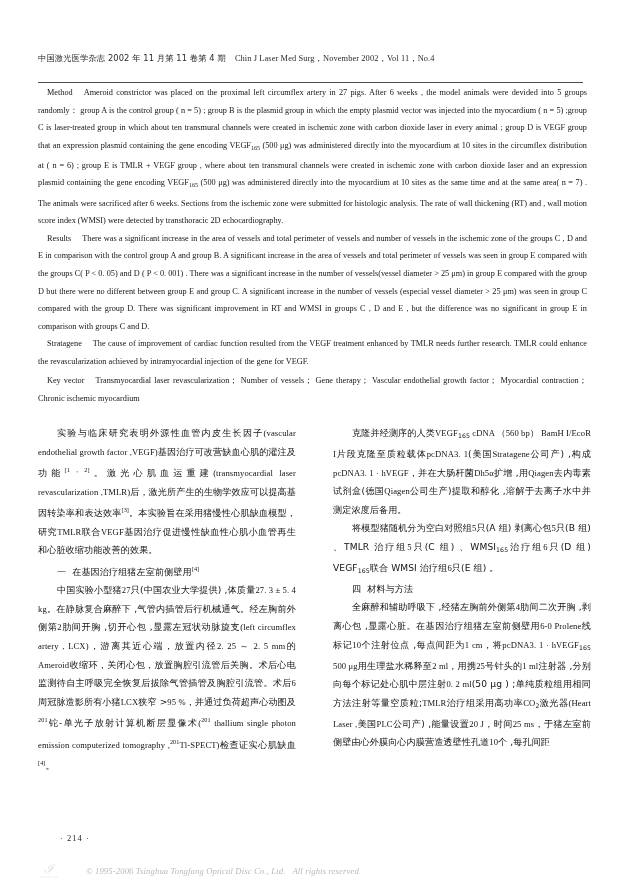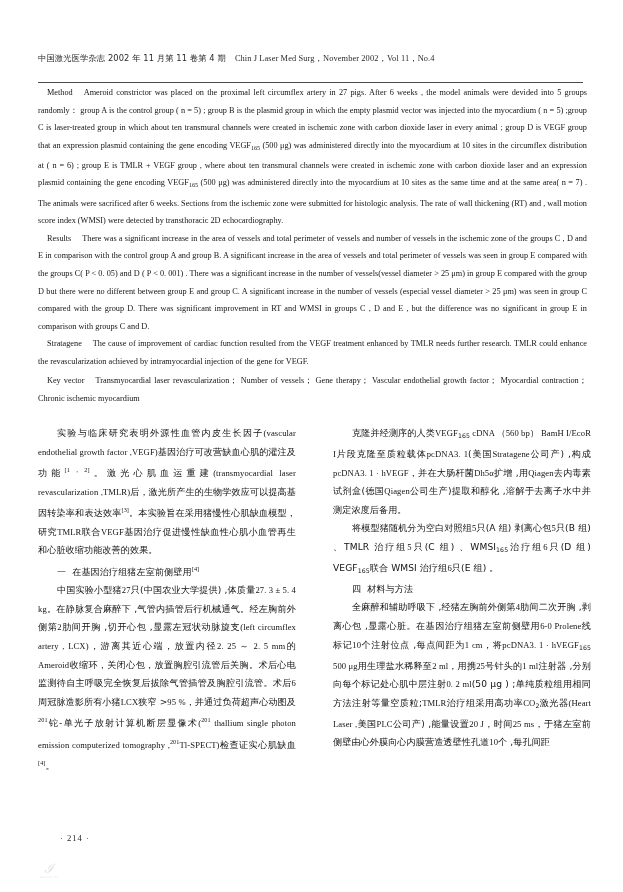--- a/index.html
+++ b/index.html
@@ -246,15 +246,16 @@
     </div>
   </div>
 
   <div class="folio">· 214 ·</div>
 
   <div class="footer">
     <div class="cnki-mark">
       <span class="glyph">ℐ</span>
       <span class="url">www.cnki.net</span>
     </div>
+    <div class="copyright"><span>© 1995-2006 Tsinghua Tongfang Optical Disc Co., Ltd.</span><span class="cp-gap"></span><span>All rights reserved.</span></div>
   </div>
 
 </div>
 
 </body></html>

